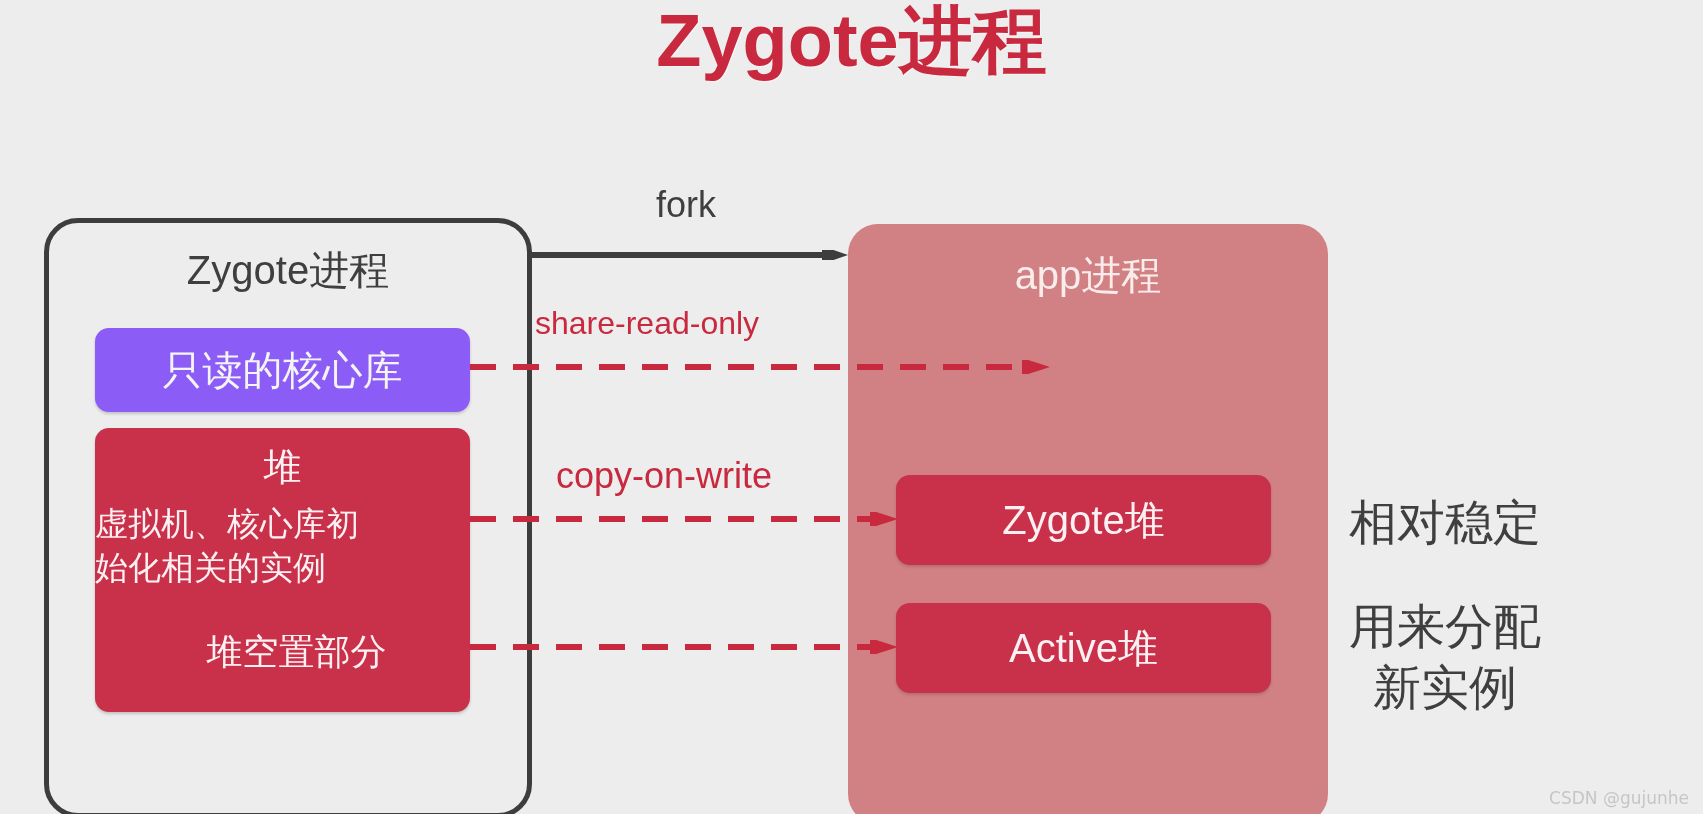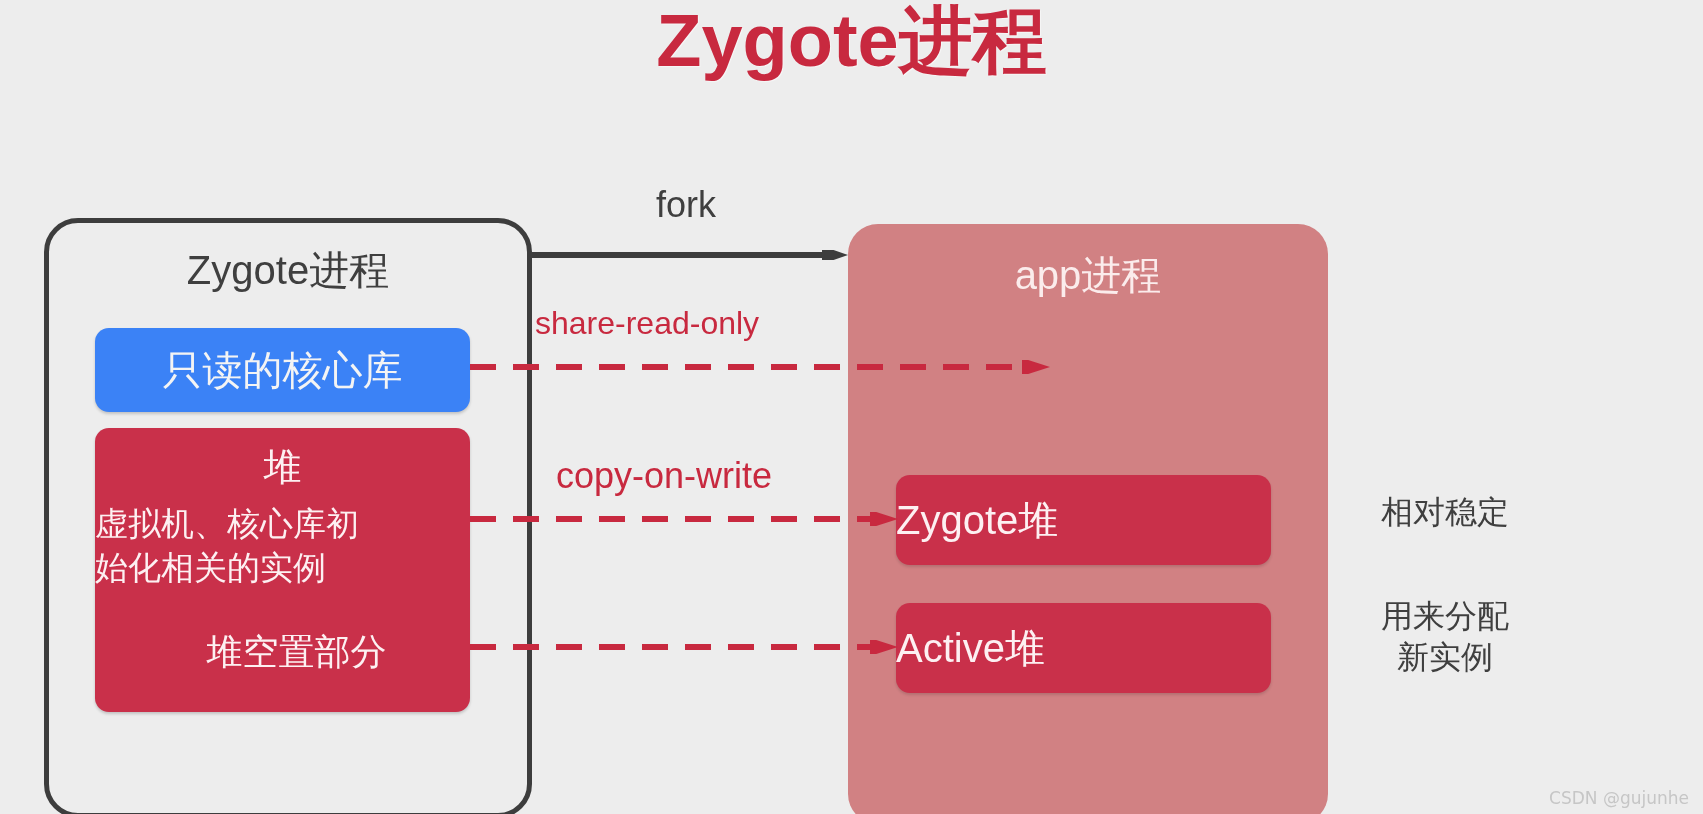--- a/index.html
+++ b/index.html
@@ -52,21 +52,21 @@
     color: #3f3f3f;
   }
 
   
   #readonly-core-box {
     position: absolute;
     left: 95px;
     top: 328px;
     width: 375px;
     height: 84px;
-    background: #3b82f6;
+    background: #8b5cf6;
     border-radius: 14px;
     display: flex;
     align-items: center;
     justify-content: center;
     box-shadow: 0 2px 3px rgba(0,0,0,0.18);
   }
   #readonly-core-box .boxtext {
     color: #f4f4f4;
     font-size: 40px;
     line-height: 1;
@@ -127,21 +127,21 @@
   }
   .app-heap-box {
     position: absolute;
     left: 48px;
     width: 375px;
     height: 90px;
     background: #c9304a;
     border-radius: 14px;
     display: flex;
     align-items: center;
-    justify-content: flex-start;
+    justify-content: center;
     box-shadow: 0 2px 3px rgba(0,0,0,0.14);
   }
   .app-heap-box .boxtext {
     color: #fdf0f2;
     font-size: 40px;
     line-height: 1;
   }
   #zygote-heap-app-box { top: 251px; }
   #active-heap-app-box { top: 379px; }
 
@@ -179,21 +179,21 @@
     top: 455px;
     font-size: 36px;
     color: #c8293f;
     white-space: nowrap;
   }
 
   
   .side-note {
     position: absolute;
     left: 1345px;
-    font-size: 32px;
+    font-size: 48px;
     color: #3f3f3f;
     line-height: 1.28;
     text-align: center;
     width: 200px;
   }
   #note-stable { top: 492px; }
   #note-allocate { top: 596px; }
 
   
   #watermark {

